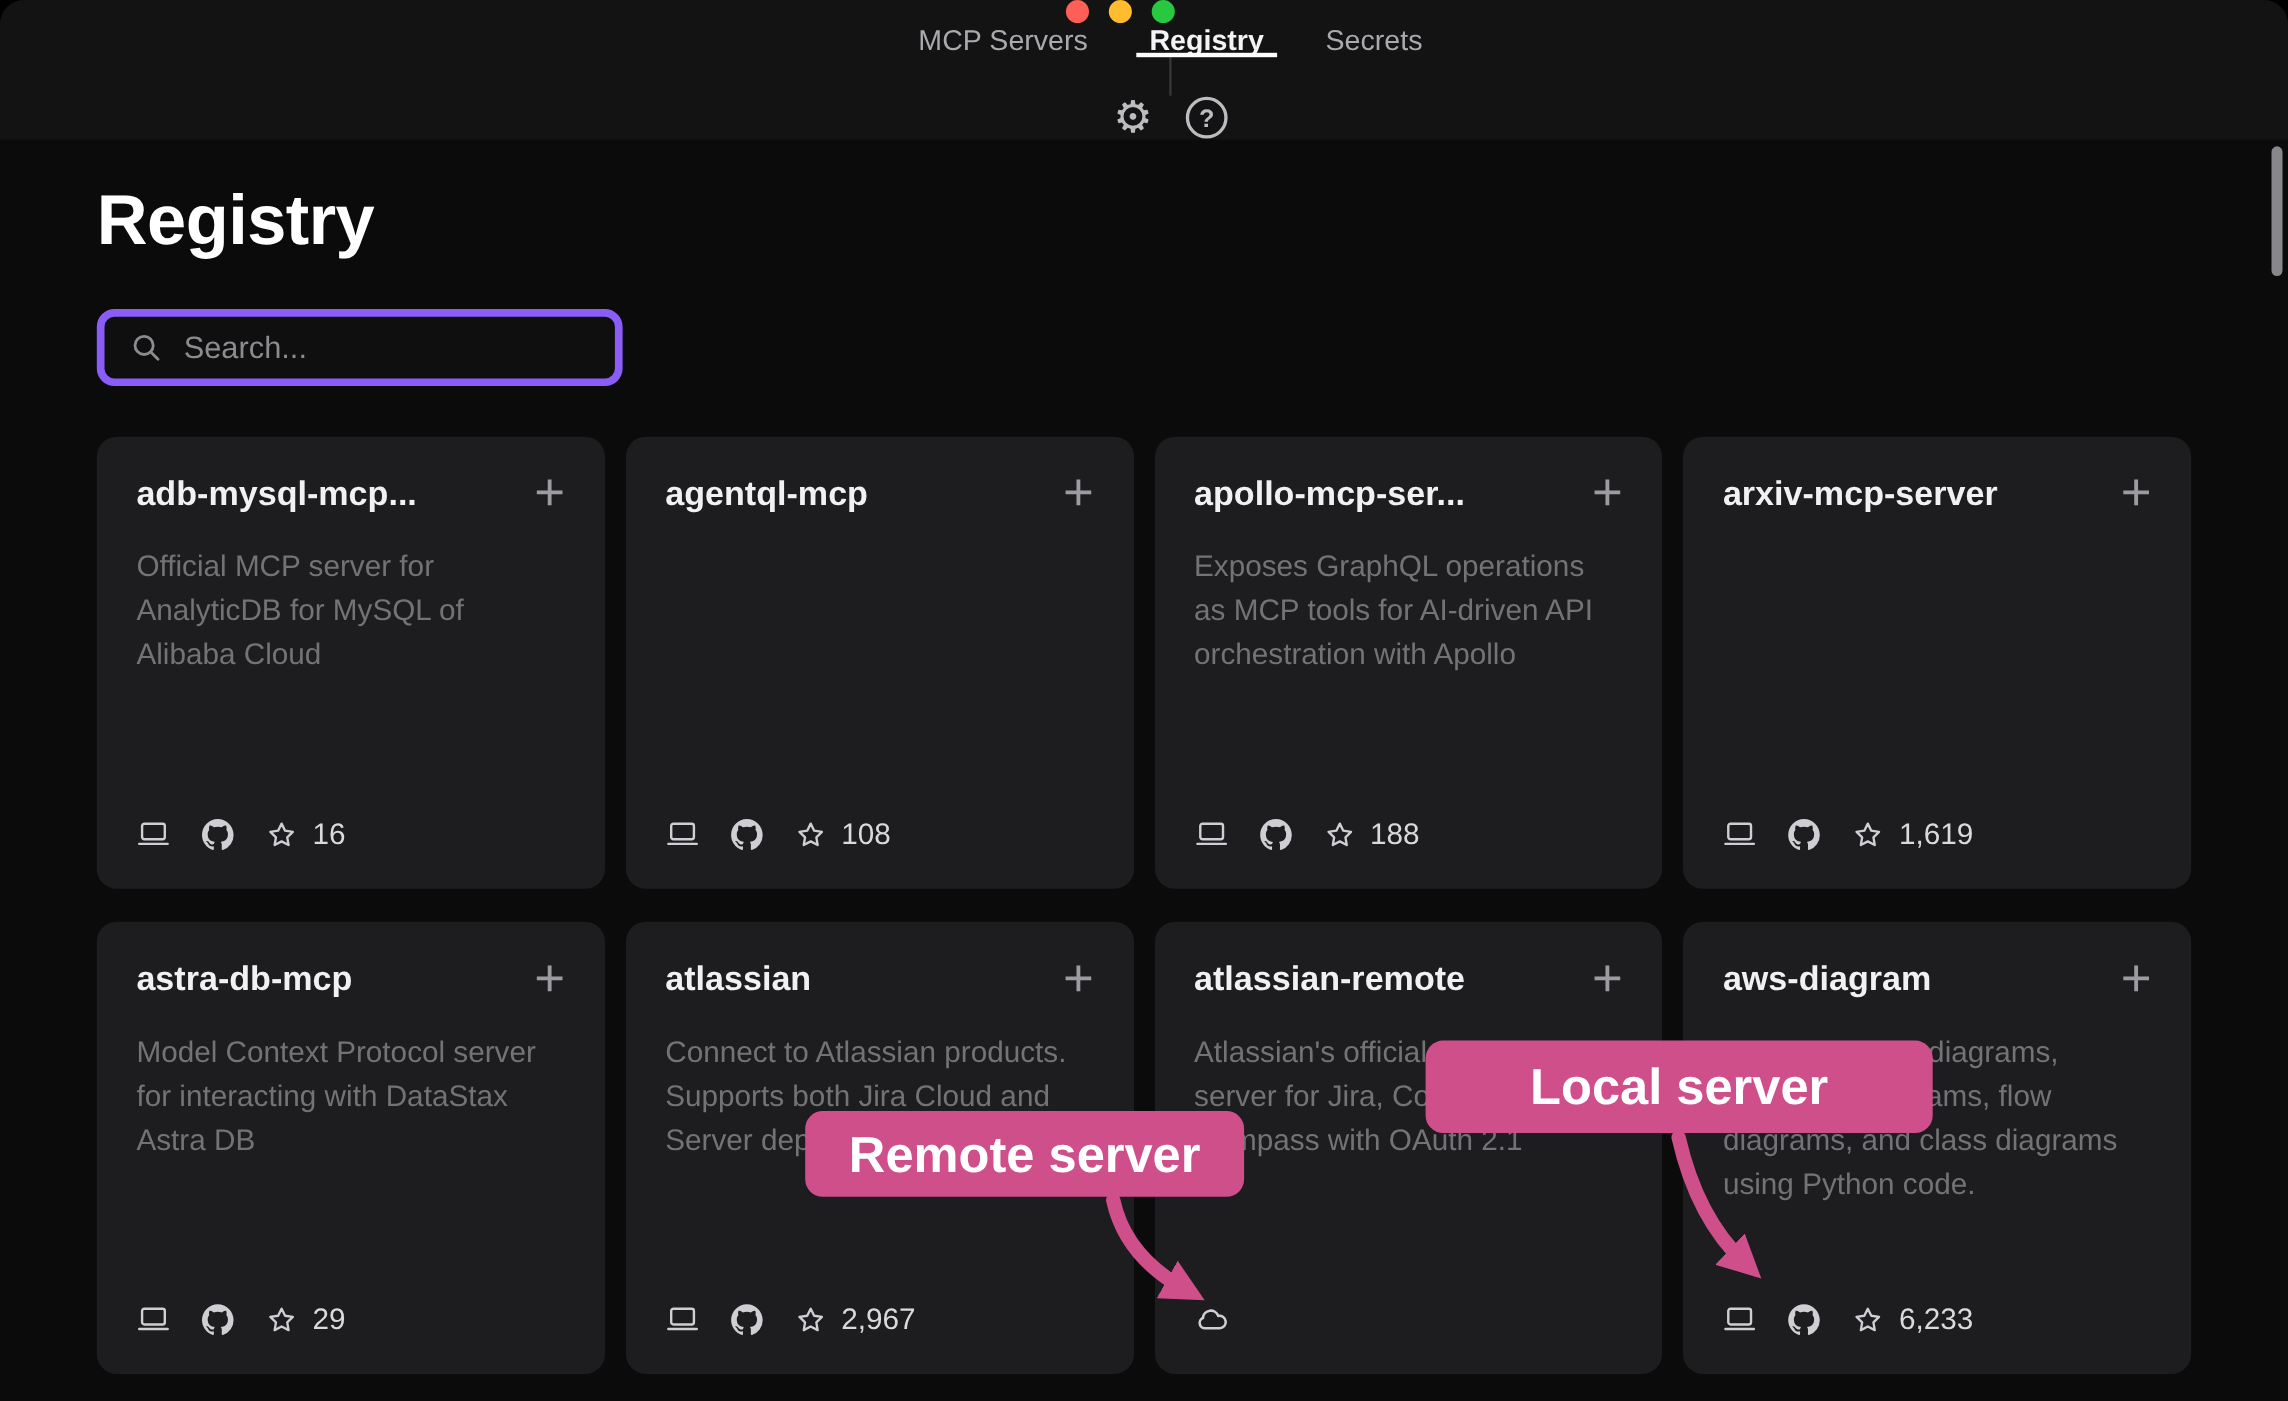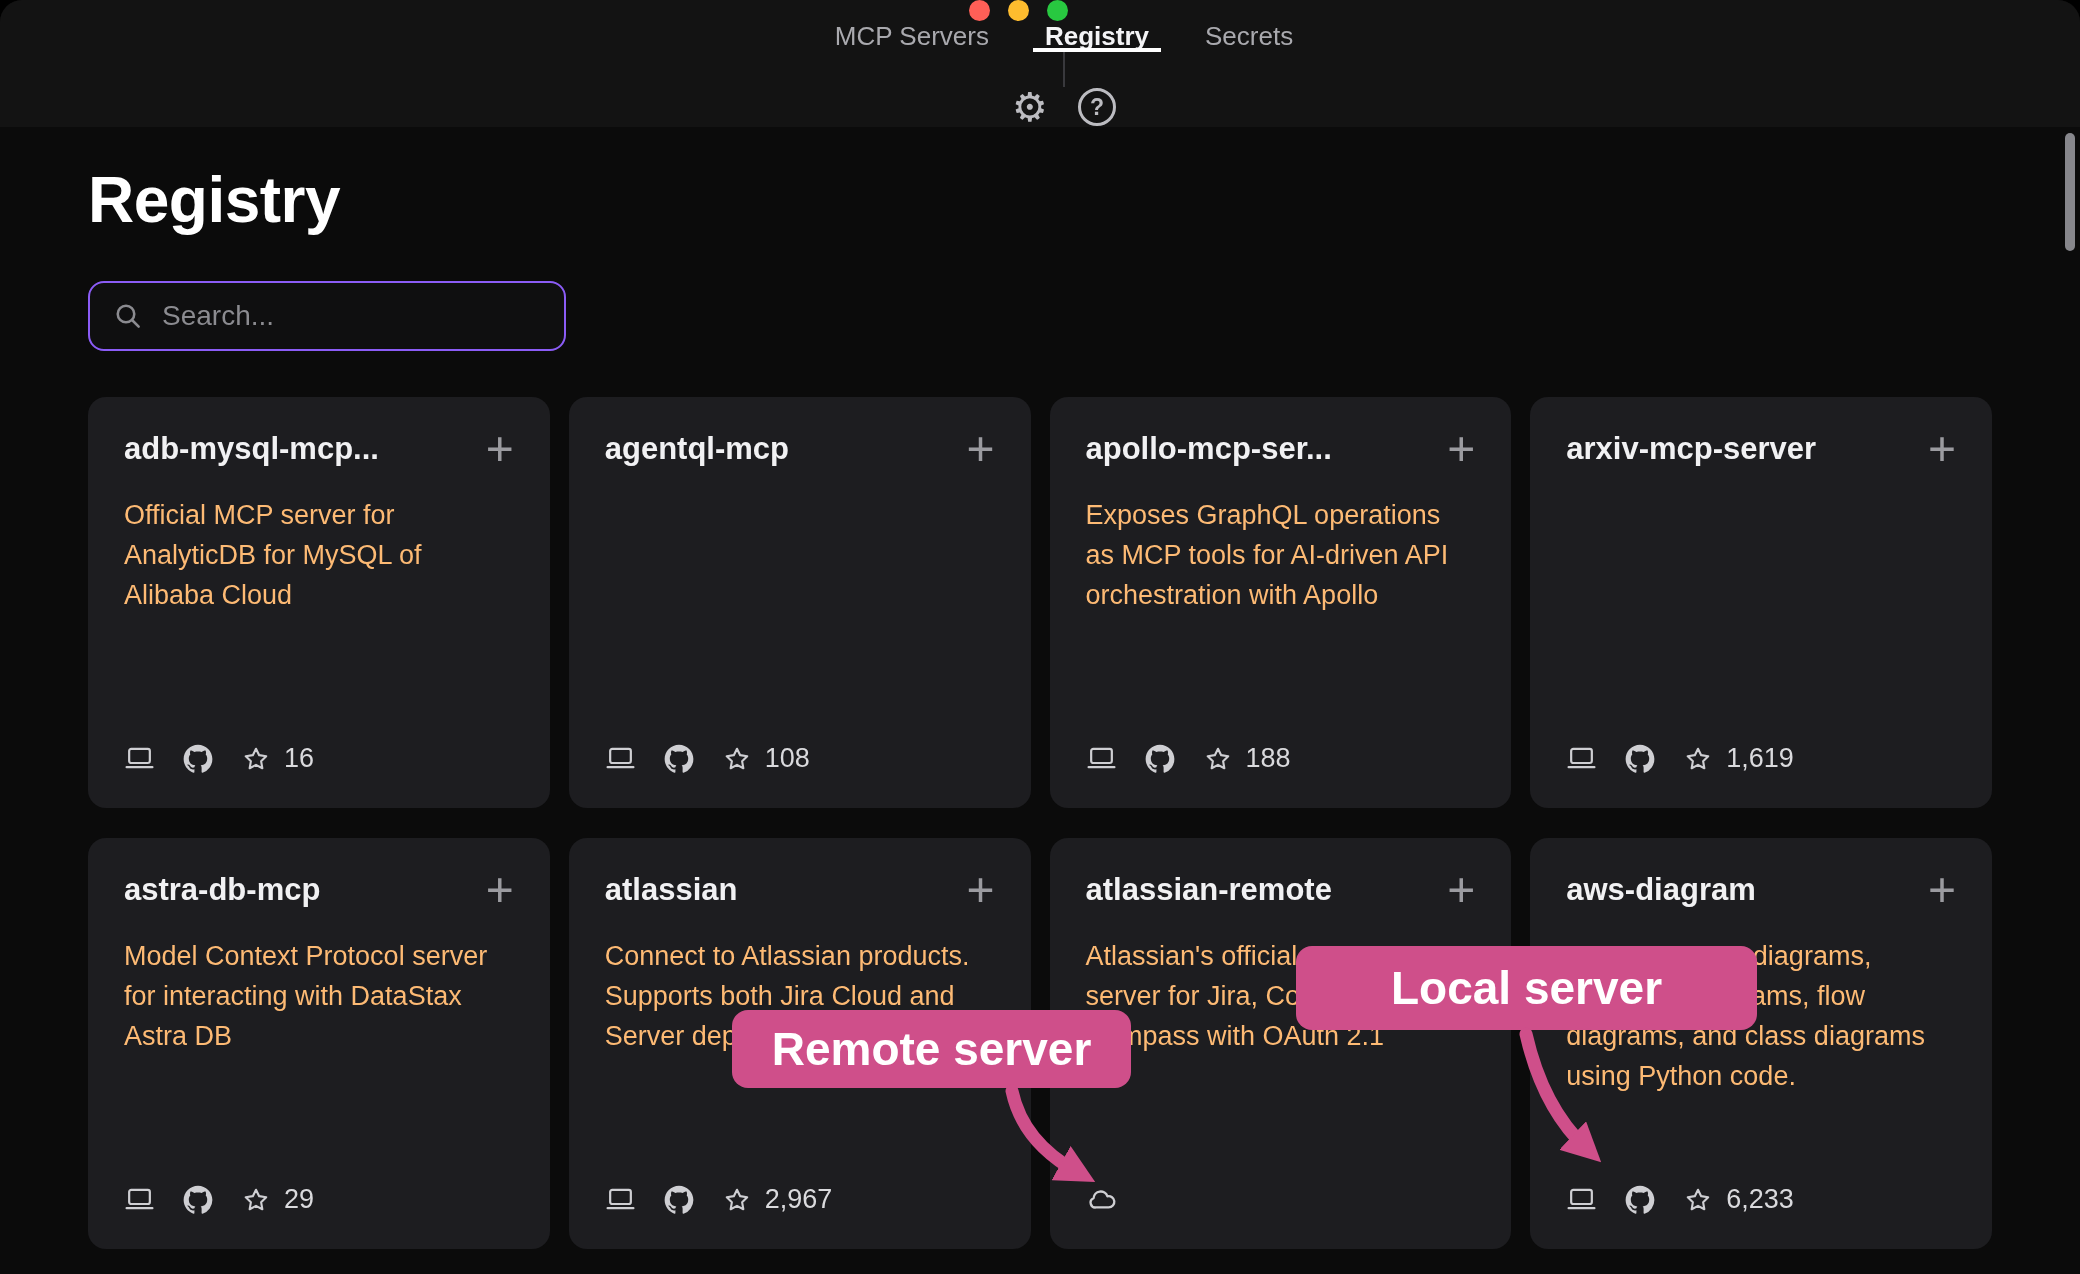--- a/index.html
+++ b/index.html
@@ -59,21 +59,21 @@
   
   .main { padding:0 88px; }
   .page-title {
     margin:36px 0 0;
     font-size:64px; font-weight:800; color:#ffffff;
     letter-spacing:-0.5px;
   }
   .search-box {
     margin-top:44px;
     width:478px; height:70px;
-    border:2px solid #8b5cf6; border-radius:16px;
+    border:7px solid #8b5cf6; border-radius:16px;
     background:#0f0f10;
     display:flex; align-items:center;
     padding:0 22px; gap:16px;
   }
   .search-box svg { flex:0 0 auto; color:#8b8b90; }
   .search-input {
     flex:1; background:transparent; border:none; outline:none;
     font-size:28px; color:#e8e8ea; font-family:inherit;
   }
   .search-input::placeholder { color:#8b8b90; }
@@ -96,21 +96,21 @@
     margin:0; font-size:31px; font-weight:700; color:#f1f1f3;
     white-space:nowrap; overflow:hidden;
   }
   .add-btn {
     background:none; border:none; padding:0; margin:0 0 0 14px;
     color:#9b9ba0; font-size:48px; font-weight:300; line-height:0.75;
     cursor:pointer; font-family:inherit;
   }
   .card-desc {
     margin:28px 0 0;
-    font-size:27px; line-height:40px; color:#fdba74;
+    font-size:27px; line-height:40px; color:#737373;
   }
   .card-foot {
     margin-top:auto;
     display:flex; align-items:center; gap:28px;
     color:#cfcfd3;
   }
   .foot-icon { display:flex; }
   .star-group { display:flex; align-items:flex-end; gap:13px; }
   .star-count { font-size:27px; color:#dadadd; }
   

